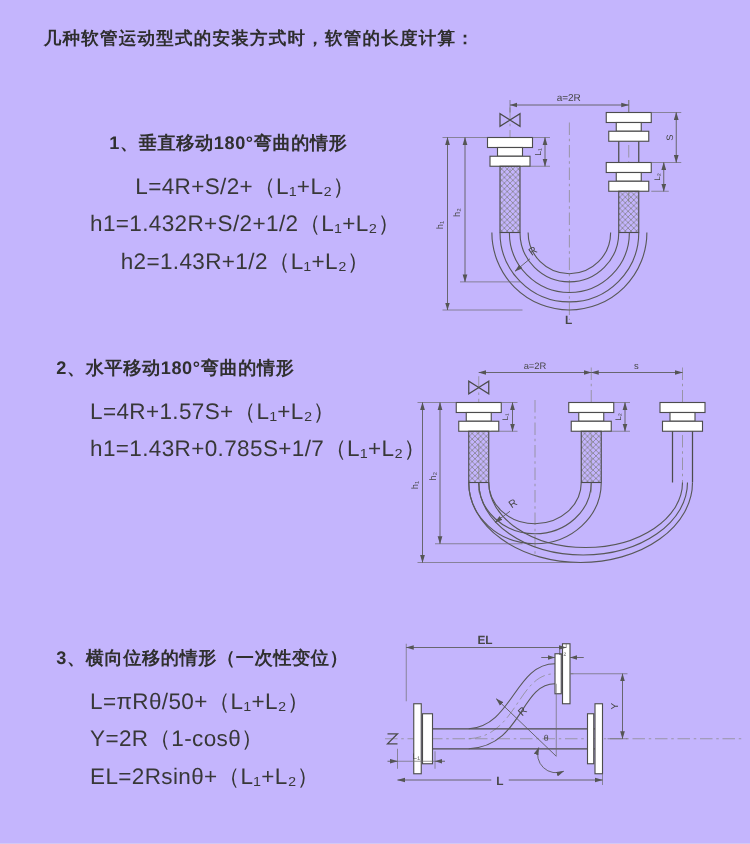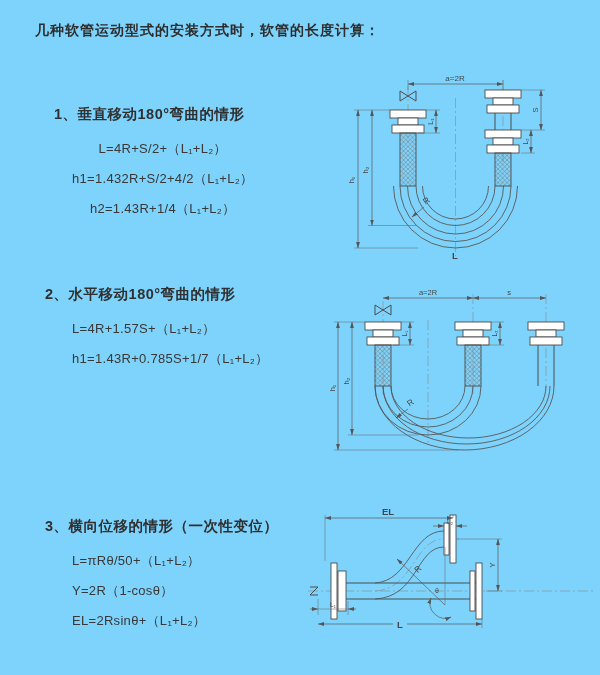--- a/index.html
+++ b/index.html
@@ -1,27 +1,27 @@
 <!DOCTYPE html>
 <html><head>
 <meta charset="utf-8">
 <style>
   html,body{margin:0;padding:0;background:#e8e8e8;}
   #page{
-    position:relative;width:600px;height:675px;background:#7dd3fc;
+    position:relative;width:600px;height:675px;background:#c4b5fd;
     font-family:"Liberation Sans","DejaVu Sans",sans-serif;
     color:#323232;overflow:hidden;
   }
   .title{
     position:absolute;left:35px;top:22px;
     font-size:14px;font-weight:bold;letter-spacing:1px;color:#2e2e2e;
   }
   .section{position:absolute;left:45px;}
   .sec-heading{font-size:14.5px;font-weight:bold;letter-spacing:0.5px;color:#303030;margin:0 0 10px 0;}
-  .formula{font-size:13px;line-height:30px;color:#383838;padding-left:27px;letter-spacing:0.3px;white-space:nowrap;}
+  .formula{font-size:18px;line-height:30px;color:#383838;padding-left:27px;letter-spacing:0.3px;white-space:nowrap;}
   #sec1{top:105px;text-align:center;}
   #sec2{top:285px;}
   #sec3{top:517px;}
   .diag{position:absolute;}
   #diag1{left:318px;top:70px;}
   #diag2{left:308px;top:286px;}
   #diag3{left:300px;top:503px;}
   svg text{font-family:"Liberation Sans","DejaVu Sans",sans-serif;fill:#474747;}
   .obj{stroke:#4c4c4c;stroke-width:1;fill:none;}
   .objf{stroke:#4c4c4c;stroke-width:0.9;fill:#ffffff;}
@@ -45,22 +45,22 @@
   </defs>
 </svg>
 
 <div id="page">
 
   <div class="title">几种软管运动型式的安装方式时，软管的长度计算：</div>
 
   <div class="section" id="sec1">
     <div class="sec-heading">1、垂直移动180°弯曲的情形</div>
     <div class="formula">L=4R+S/2+（L₁+L₂）</div>
-    <div class="formula">h1=1.432R+S/2+4/2（L₁+L₂）</div>
-    <div class="formula">h2=1.43R+1/4（L₁+L₂）</div>
+    <div class="formula">h1=1.432R+S/2+1/2（L₁+L₂）</div>
+    <div class="formula">h2=1.43R+1/2（L₁+L₂）</div>
   </div>
 
   <svg class="diag" id="diag1" width="272" height="192" viewBox="0 0 272 192">
 
     <path class="cl" d="M90 16 V72"></path>
     <path class="cl" d="M185 10 V92"></path>
     <path class="cl" d="M137.5 28 V186"></path>
 
     <path class="ext" d="M90 20 V10 M185 20 V10"></path>
     <line class="dim" x1="90" y1="14" x2="185" y2="14" marker-start="url(#arr)" marker-end="url(#arr)"></line>

